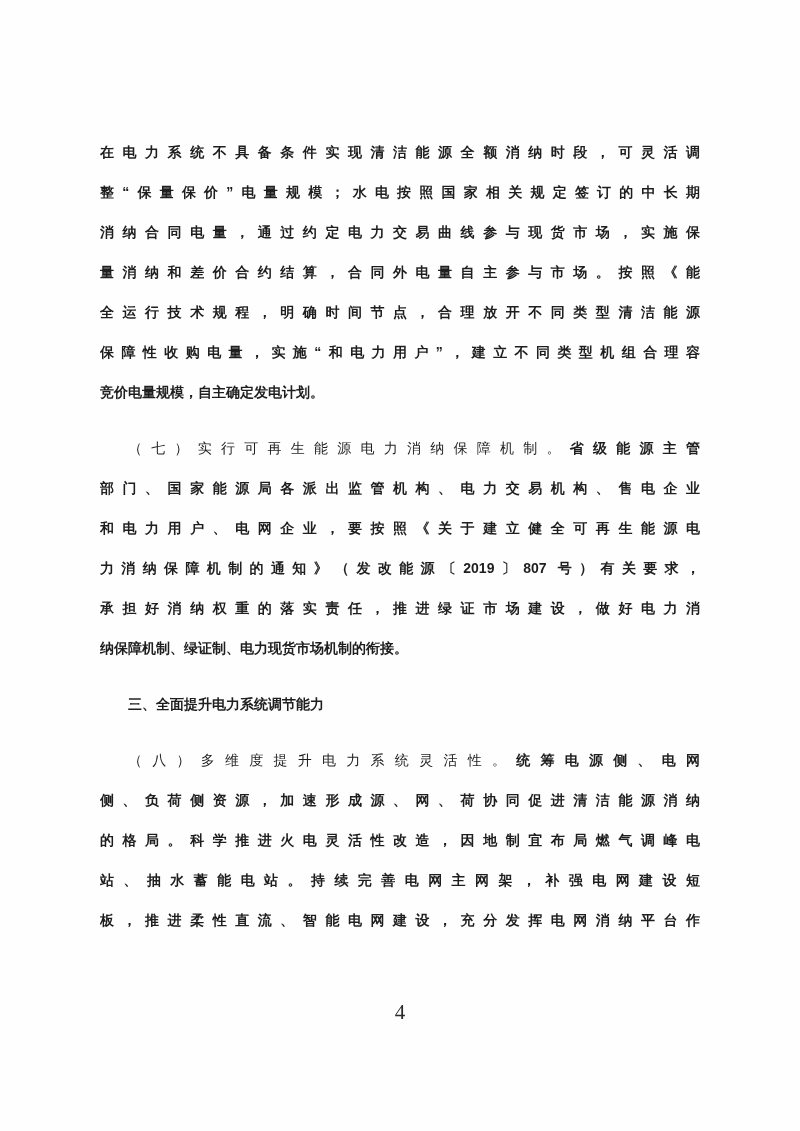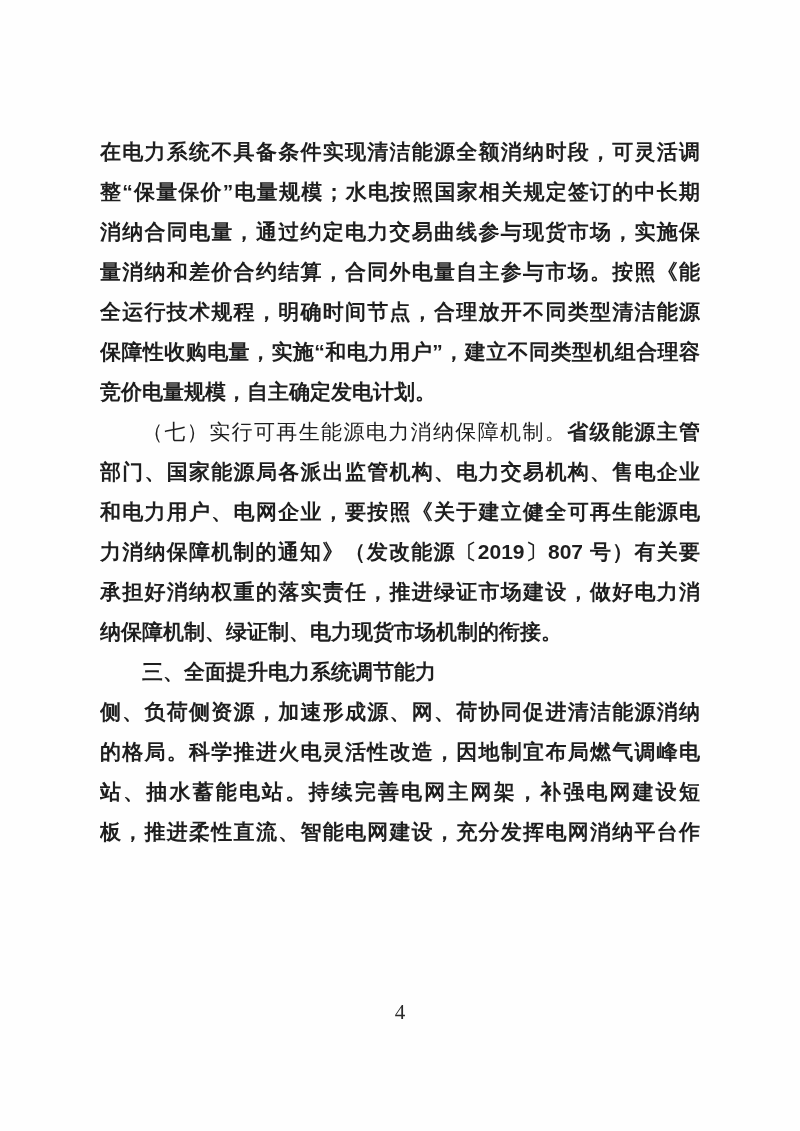--- a/index.html
+++ b/index.html
@@ -17,32 +17,33 @@
   }
   .doc-body {
     position: absolute;
     left: 100px;
     top: 132px;
     width: 600px;
   }
   .line {
     height: 40px;
     line-height: 40px;
-    font-size: 21px;
+    font-size: 14px;
     overflow: hidden;
     text-align: left;
     white-space: normal;
     color: #1e1e1e;
   }
   .line.fill {
     text-align: justify;
     text-align-last: justify;
   }
   .line.indent {
     text-indent: 2em;
+    margin-top: 16px;
   }
   .seg-hei {
     font-family: "Liberation Sans", "DejaVu Sans", sans-serif;
     font-weight: 700;
   }
   .seg-kai {
     font-family: "Liberation Serif", "DejaVu Serif", serif;
     font-weight: 400;
   }
   .footer {
@@ -70,20 +71,21 @@
       <div class="line fill"><span class="seg-hei">全运行技术规程，明确时间节点，合理放开不同类型清洁能源</span></div>
       <div class="line fill"><span class="seg-hei">保障性收购电量，实施“和电力用户”，建立不同类型机组合理容</span></div>
       <div class="line"><span class="seg-hei">竞价电量规模，自主确定发电计划。</span></div>
       <div class="line indent fill"><span class="seg-kai">（七）实行可再生能源电力消纳保障机制。</span><span class="seg-hei">省级能源主管</span></div>
       <div class="line fill"><span class="seg-hei">部门、国家能源局各派出监管机构、电力交易机构、售电企业</span></div>
       <div class="line fill"><span class="seg-hei">和电力用户、电网企业，要按照《关于建立健全可再生能源电</span></div>
       <div class="line fill"><span class="seg-hei">力消纳保障机制的通知》（发改能源〔2019〕807 号）有关要求，</span></div>
       <div class="line fill"><span class="seg-hei">承担好消纳权重的落实责任，推进绿证市场建设，做好电力消</span></div>
       <div class="line"><span class="seg-hei">纳保障机制、绿证制、电力现货市场机制的衔接。</span></div>
       <div class="line indent"><span class="seg-hei">三、全面提升电力系统调节能力</span></div>
+      <div class="line indent fill"><span class="seg-kai">（八）多维度提升电力系统灵活性。</span><span class="seg-hei">统筹电源侧、电网</span></div>
       <div class="line fill"><span class="seg-hei">侧、负荷侧资源，加速形成源、网、荷协同促进清洁能源消纳</span></div>
       <div class="line fill"><span class="seg-hei">的格局。科学推进火电灵活性改造，因地制宜布局燃气调峰电</span></div>
       <div class="line fill"><span class="seg-hei">站、抽水蓄能电站。持续完善电网主网架，补强电网建设短</span></div>
       <div class="line fill"><span class="seg-hei">板，推进柔性直流、智能电网建设，充分发挥电网消纳平台作</span></div>
     </div>
   <div class="footer">
     <span class="page-number">4</span>
   </div>
 </div>
 

